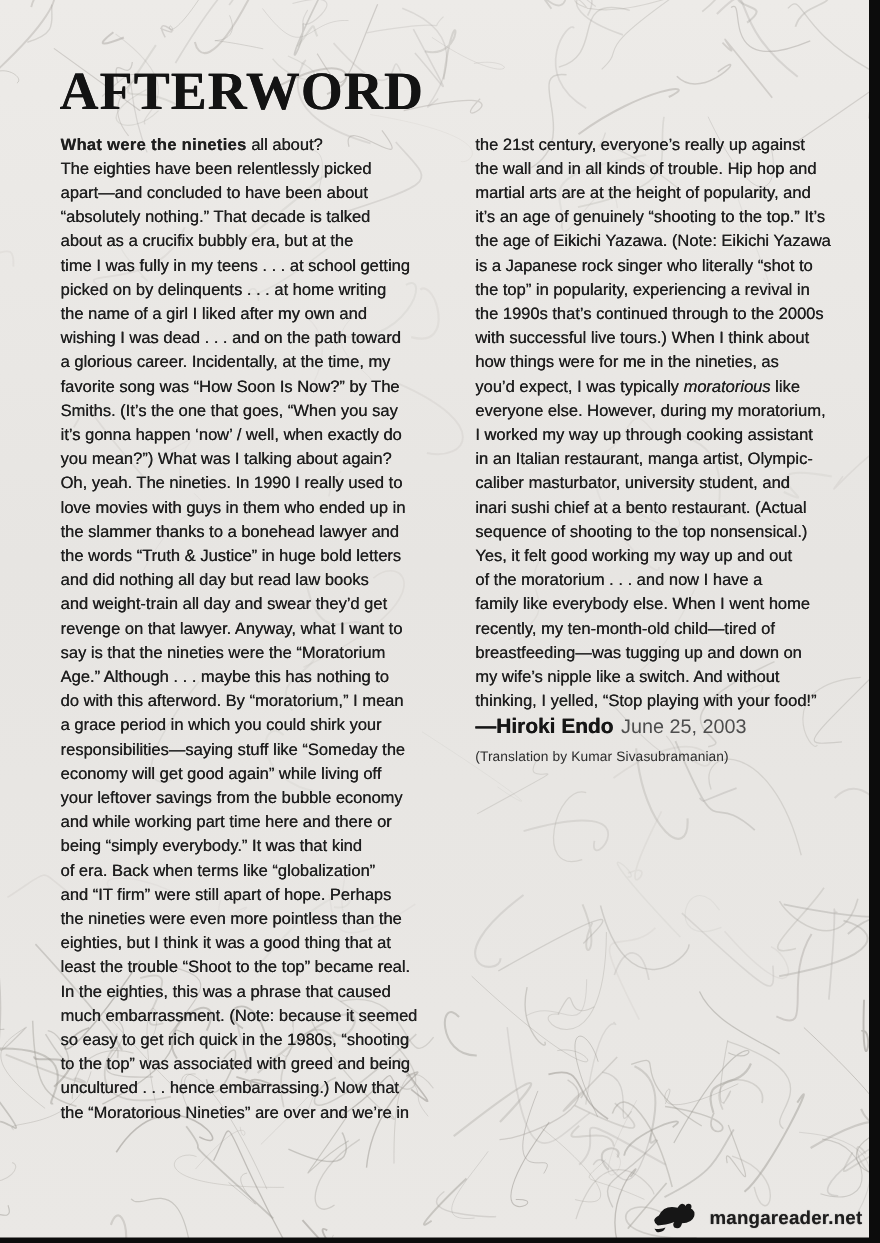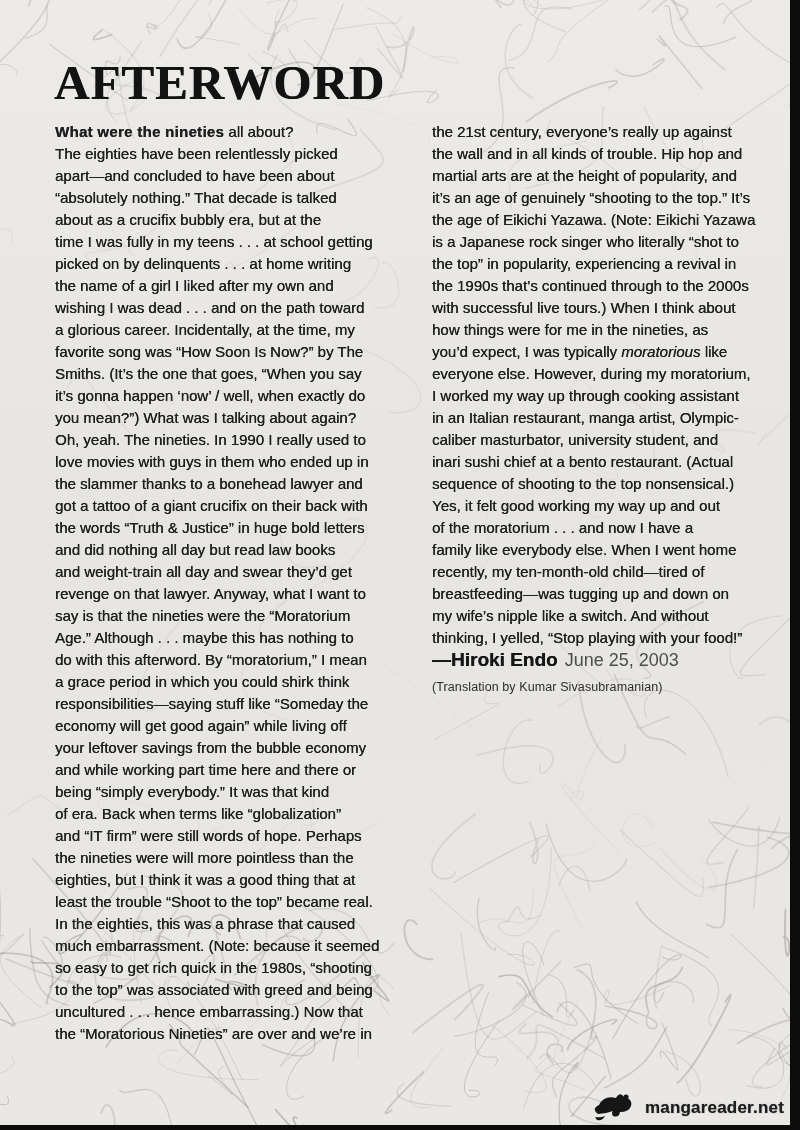--- a/index.html
+++ b/index.html
@@ -296,37 +296,36 @@
       <div class="line">the name of a girl I liked after my own and</div>
       <div class="line">wishing I was dead . . . and on the path toward</div>
       <div class="line">a glorious career. Incidentally, at the time, my</div>
       <div class="line">favorite song was “How Soon Is Now?” by The</div>
       <div class="line">Smiths. (It’s the one that goes, “When you say</div>
       <div class="line">it’s gonna happen ‘now’ / well, when exactly do</div>
       <div class="line">you mean?”) What was I talking about again?</div>
       <div class="line">Oh, yeah. The nineties. In 1990 I really used to</div>
       <div class="line">love movies with guys in them who ended up in</div>
       <div class="line">the slammer thanks to a bonehead lawyer and</div>
-      <div class="line">got a tattoo of a giant crucifix on their back with</div>
       <div class="line">the words “Truth &amp; Justice” in huge bold letters</div>
       <div class="line">and did nothing all day but read law books</div>
       <div class="line">and weight-train all day and swear they’d get</div>
       <div class="line">revenge on that lawyer. Anyway, what I want to</div>
       <div class="line">say is that the nineties were the “Moratorium</div>
       <div class="line">Age.” Although . . . maybe this has nothing to</div>
       <div class="line">do with this afterword. By “moratorium,” I mean</div>
-      <div class="line">a grace period in which you could shirk think</div>
+      <div class="line">a grace period in which you could shirk your</div>
       <div class="line">responsibilities—saying stuff like “Someday the</div>
       <div class="line">economy will get good again” while living off</div>
       <div class="line">your leftover savings from the bubble economy</div>
       <div class="line">and while working part time here and there or</div>
       <div class="line">being “simply everybody.” It was that kind</div>
       <div class="line">of era. Back when terms like “globalization”</div>
-      <div class="line">and “IT firm” were still words of hope. Perhaps</div>
-      <div class="line">the nineties were will more pointless than the</div>
+      <div class="line">and “IT firm” were still apart of hope. Perhaps</div>
+      <div class="line">the nineties were even more pointless than the</div>
       <div class="line">eighties, but I think it was a good thing that at</div>
       <div class="line">least the trouble “Shoot to the top” became real.</div>
       <div class="line">In the eighties, this was a phrase that caused</div>
       <div class="line">much embarrassment. (Note: because it seemed</div>
       <div class="line">so easy to get rich quick in the 1980s, “shooting</div>
       <div class="line">to the top” was associated with greed and being</div>
       <div class="line">uncultured . . . hence embarrassing.) Now that</div>
       <div class="line">the “Moratorious Nineties” are over and we’re in</div>
     </div>
 

